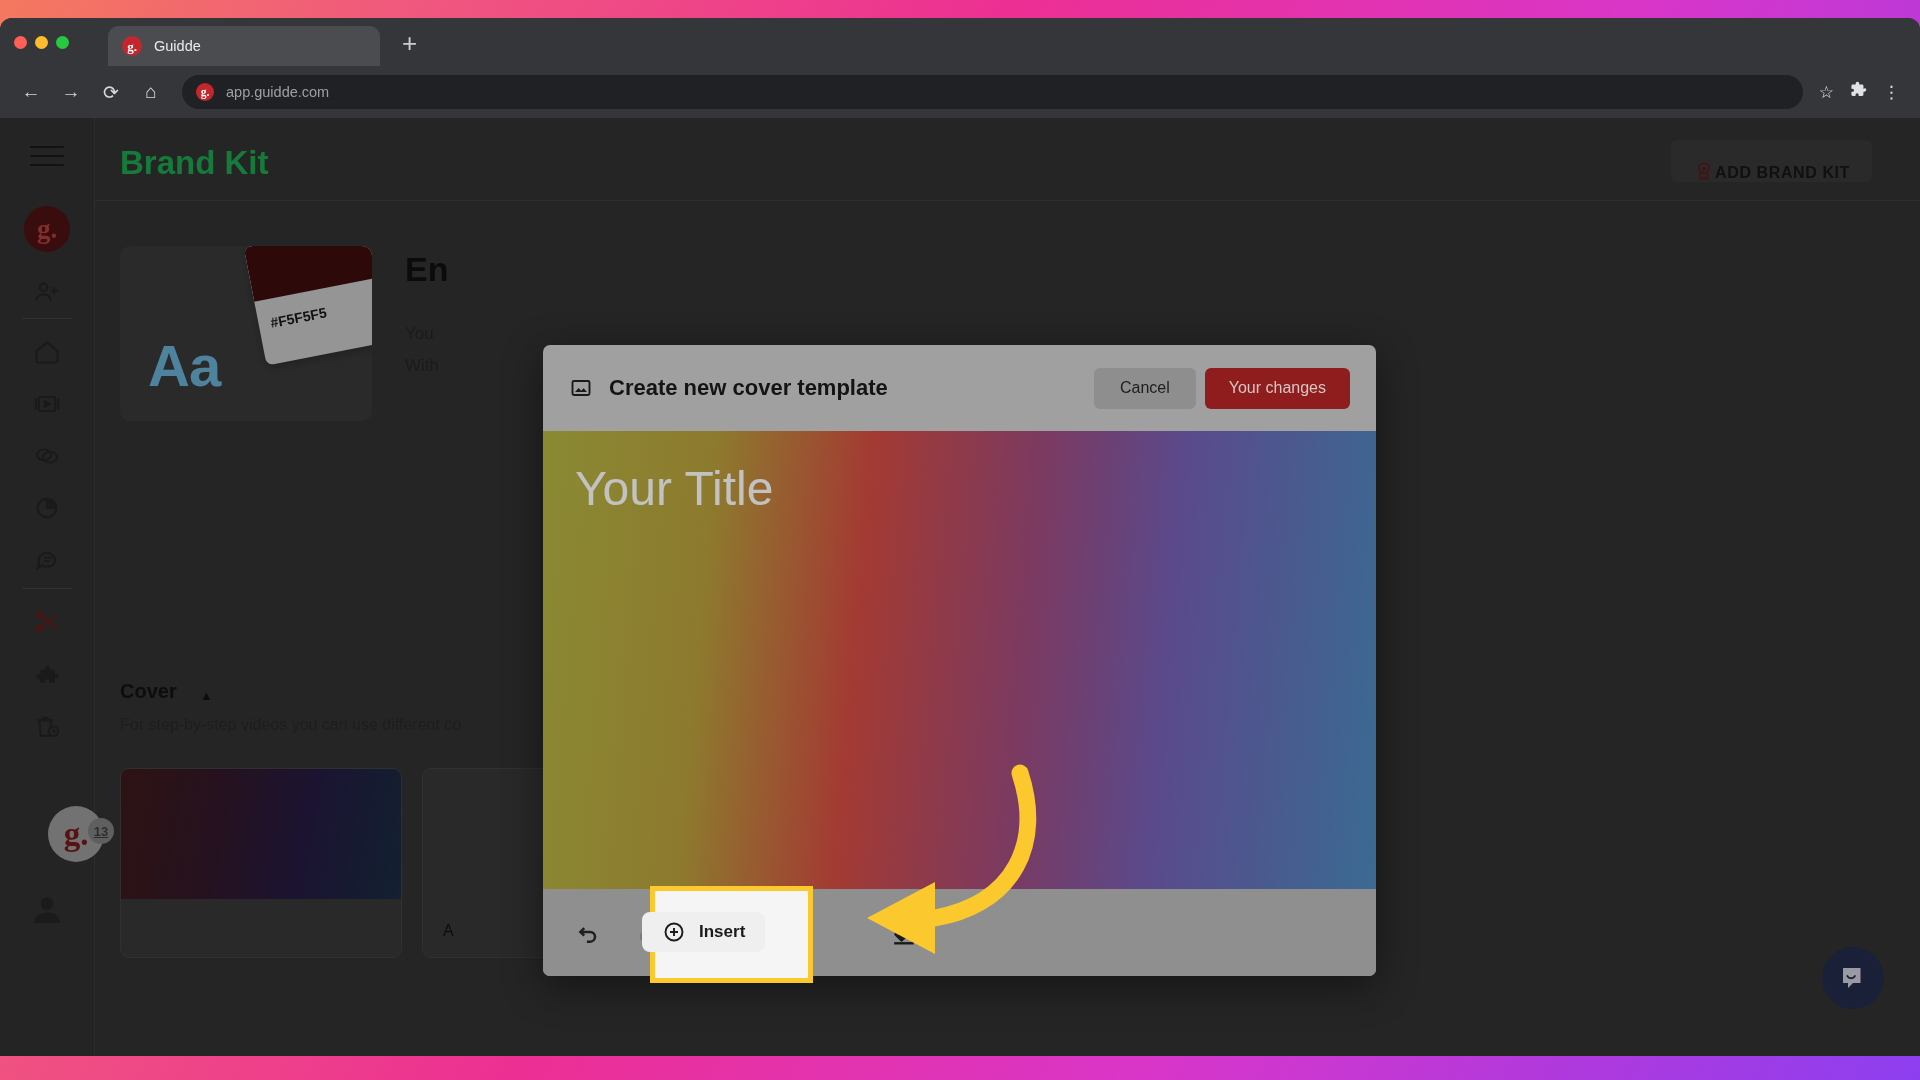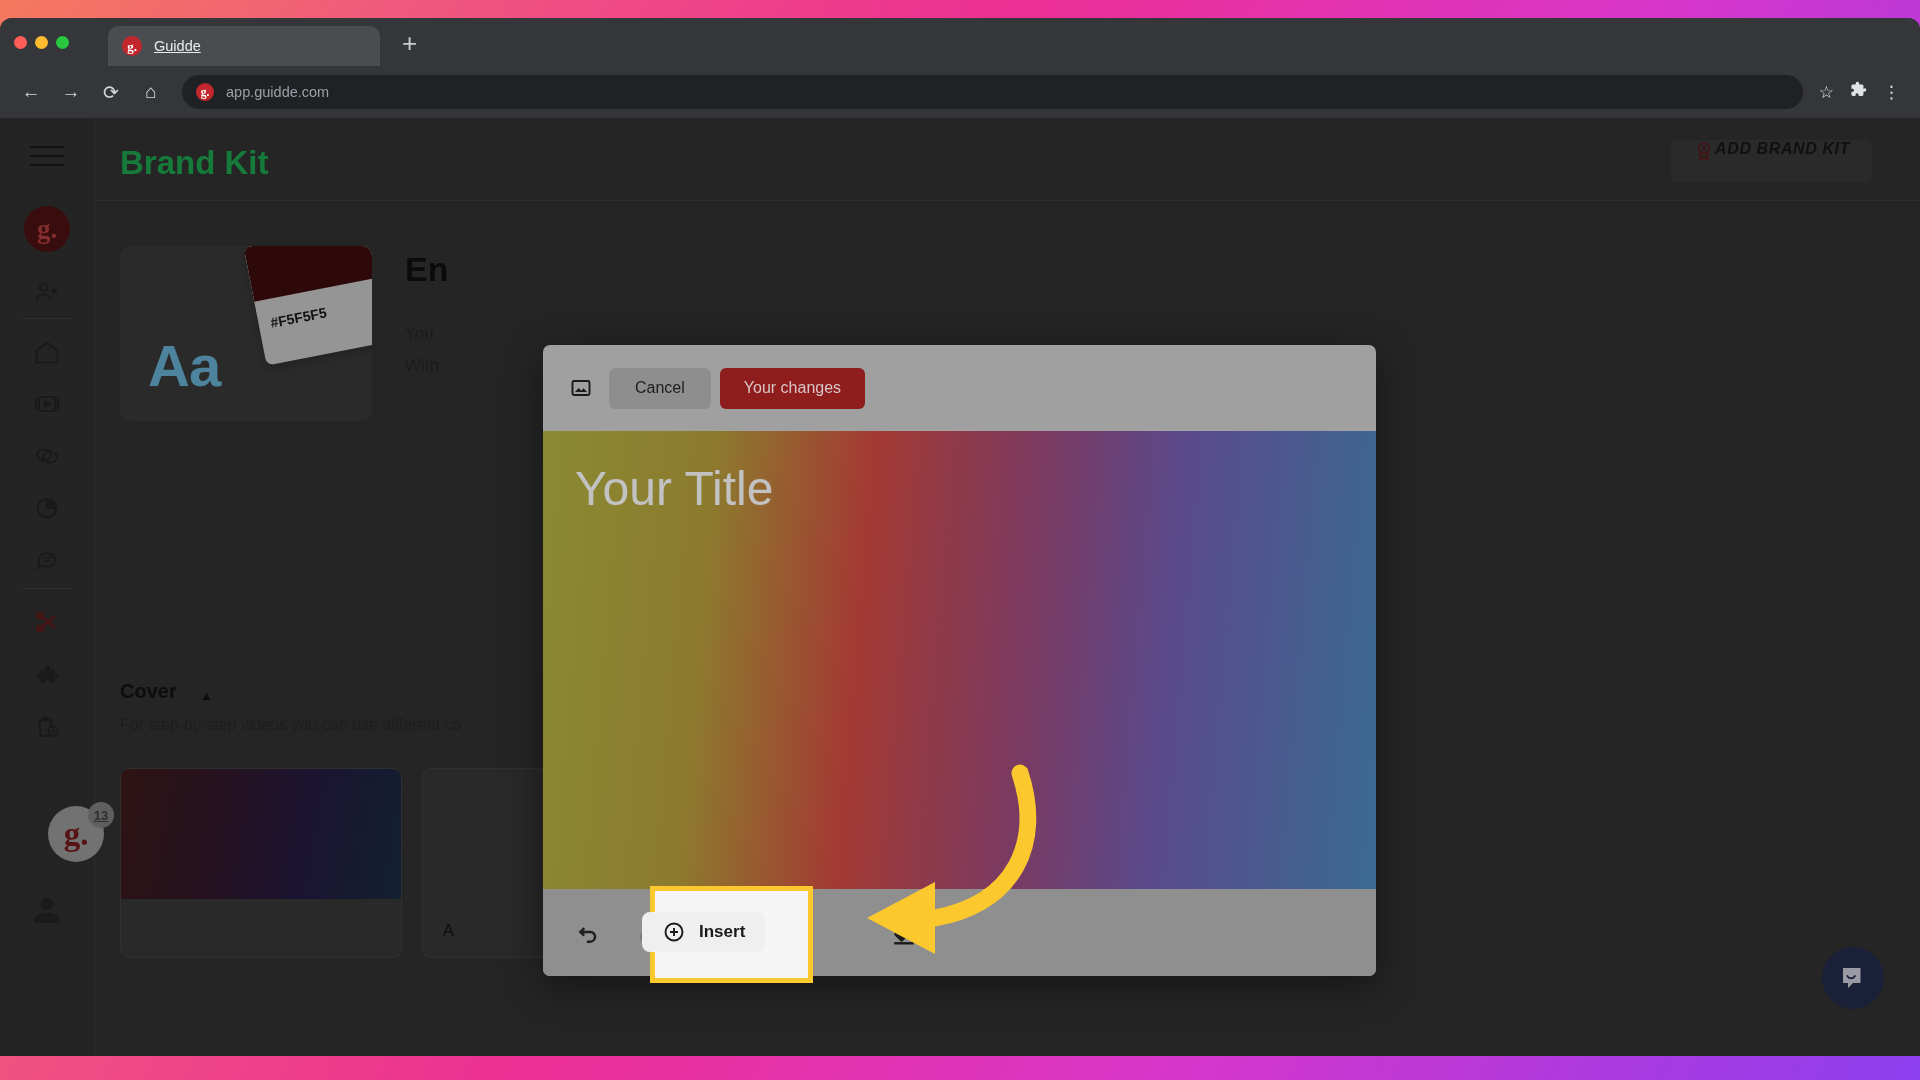--- a/index.html
+++ b/index.html
@@ -18,21 +18,21 @@
   .tabstrip { height:48px; background:#35363a; position:relative; display:flex; align-items:flex-end; }
   .lights { position:absolute; left:14px; top:18px; display:flex; gap:8px; }
   .light { width:13px; height:13px; border-radius:50%; }
   .l-red{background:#ff5f57;} .l-yellow{background:#febc2e;} .l-green{background:#28c840;}
   .tab {
     margin-left:108px; width:272px; height:40px; background:#4b4c50;
     border-radius:10px 10px 0 0; display:flex; align-items:center; padding:0 14px; gap:12px;
   }
   .tab-fav { width:20px; height:20px; border-radius:50%; background:#c1272d; display:flex; align-items:center; justify-content:center;
              color:#fff; font-size:13px; font-weight:bold; font-family:"Liberation Serif",serif; line-height:1; }
-  .tab-title { color:#e8eaed; font-size:14.5px; white-space:nowrap;text-decoration:underline; }
+  .tab-title { color:#e8eaed; font-size:14.5px; white-space:nowrap; }
   .newtab { color:#c9ccd1; font-size:26px; margin-left:22px; margin-bottom:7px; cursor:pointer; font-weight:300; }
 
   .navbar { height:52px; background:#35363a; display:flex; align-items:center; padding:0 14px; gap:6px; }
   .navbtn { width:34px; height:34px; display:flex; align-items:center; justify-content:center; color:#d6d8db; font-size:19px; border-radius:50%; }
   .omnibox {
     flex:1; height:34px; background:#202124; border-radius:17px; margin:0 10px 0 8px;
     display:flex; align-items:center; padding:0 14px; gap:12px;
   }
   .omni-fav { width:18px; height:18px; border-radius:50%; background:#c1272d; display:flex; align-items:center; justify-content:center;
               color:#fff; font-size:11.5px; font-weight:bold; font-family:"Liberation Serif",serif; }
@@ -49,29 +49,29 @@
   .burger i { display:block; height:2px; background:#1d1d1d; border-radius:1px; }
   .sb-logo { position:absolute; left:24px; top:88px; width:46px; height:46px; border-radius:50%; background:#5d1616;
              display:flex; align-items:center; justify-content:center; color:#d34a4a; font-size:27px; font-weight:bold;
              font-family:"Liberation Serif",serif; }
   .sb-ic { position:absolute; left:20px; width:54px; height:44px; display:flex; align-items:center; justify-content:center; }
   .sb-ic svg { width:28px; height:28px; }
   .sb-div { position:absolute; left:22px; width:50px; height:1px; background:#4e4e4e; }
   .sb-avatar { position:absolute; left:48px; top:688px; width:56px; height:56px; border-radius:50%; background:#b8b8b8;
                display:flex; align-items:center; justify-content:center; color:#8c2020; font-size:33px; font-weight:bold;
                font-family:"Liberation Serif",serif; }
-  .sb-badge { position:absolute; left:88px; top:684px; min-width:26px; height:26px; border-radius:13px; background:#9a9a9a;
+  .sb-badge { position:absolute; left:88px; top:700px; min-width:26px; height:26px; border-radius:13px; background:#9a9a9a;
               display:flex; align-items:center; justify-content:center; color:#4a4a4a; font-size:13px; font-weight:bold; padding:0 5px;text-decoration:underline; }
   .sb-user { position:absolute; left:26px; top:770px; width:42px; height:42px; }
 
   
   .main { position:absolute; left:95px; top:0; right:0; bottom:0; }
   .page-title { position:absolute; left:25px; top:26px; font-size:33px; font-weight:bold; color:#22c55e; }
   .add-kit { position:absolute; right:48px; top:22px; height:42px; background:#444444; border-radius:6px;
-             display:flex; align-items:flex-start; padding:0 22px;font-style:italic; }
+             display:flex; align-items:flex-end; padding:0 22px; }
   .add-kit-label { color:#1a1a1a; font-size:16px; font-weight:bold; letter-spacing:.6px; }
   .hr-top { position:absolute; left:0; top:82px; right:0; height:1px; background:#4a4a4a; }
 
   .kit-card { position:absolute; left:25px; top:128px; width:252px; height:175px; background:#454545; border-radius:10px; overflow:hidden; }
   .kit-aa { position:absolute; left:28px; bottom:22px; font-size:58px; font-weight:bold; color:#7dd3fc; letter-spacing:-1px; }
   .swatch { position:absolute; right:-14px; top:-12px; width:132px; height:120px; background:#f0f0f0; border-radius:7px;
             transform:rotate(-11deg); box-shadow:0 3px 10px rgba(0,0,0,.25); overflow:hidden; }
   .swatch-top { height:55px; background:#4a1010; }
   .swatch-hex { margin:16px 0 0 12px; font-size:14px; font-weight:bold; color:#1c1c1c; }
 
@@ -285,20 +285,21 @@
     <div class="overlay"></div>
 
     <div class="modal">
       <div class="modal-head">
         <span class="mh-icon">
           <svg viewBox="0 0 24 24" fill="none" stroke="#1a1a1a" stroke-width="1.9" width="24" height="24">
             <rect x="3.5" y="5" width="17" height="14" rx="1.5"></rect>
             <path d="M6 16l3.6-4 2.6 2.8 2.4-2.6L18 16z" fill="#1a1a1a" stroke="none"></path>
             </svg>
         </span>
+        <span class="mh-title">Create new cover template</span>
         <span class="btn-cancel">Cancel</span>
         <span class="btn-save">Your changes</span>
       </div>
 
       <div class="canvas">
         <div class="canvas-title">Your Title</div>
       </div>
 
       <div class="toolbar">
         <span class="tb-ic">

